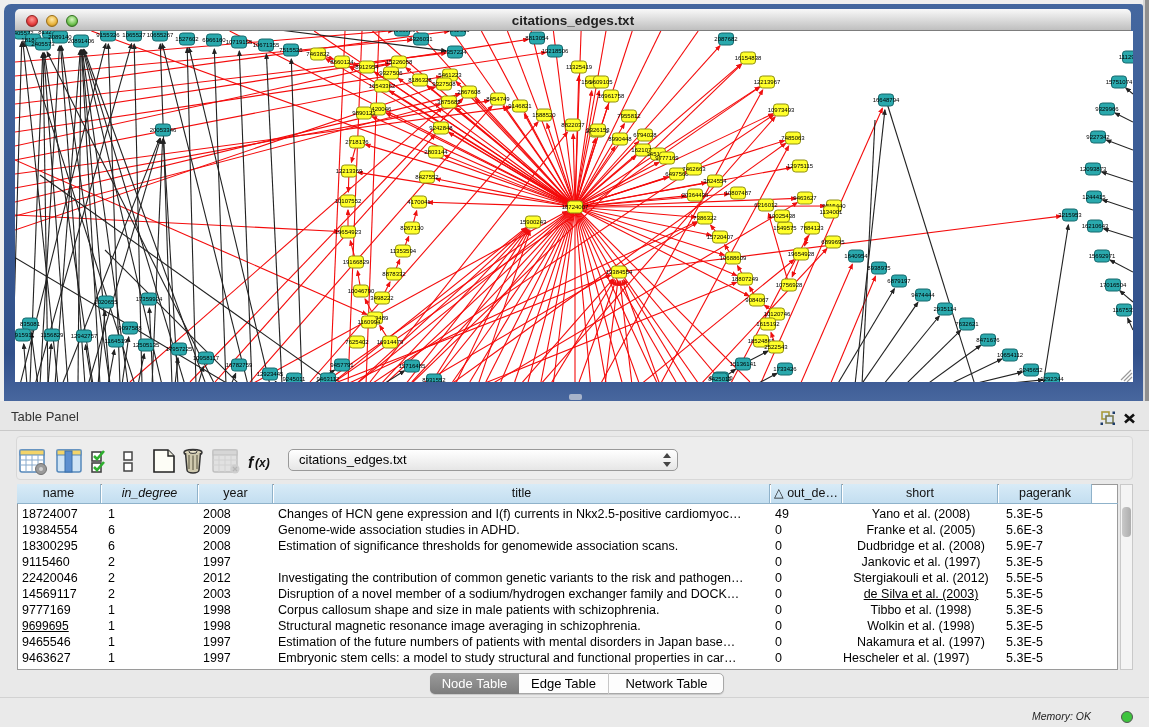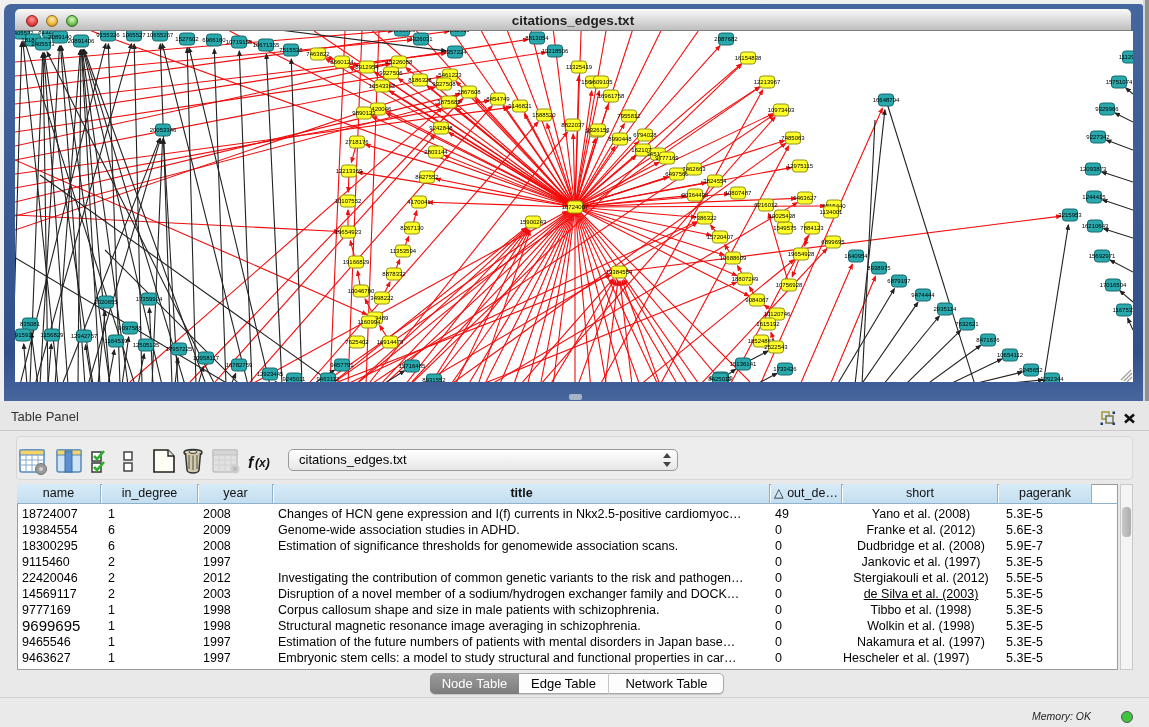--- a/index.html
+++ b/index.html
@@ -630,44 +630,44 @@
 <div style="position:absolute;left:288px;top:449px;width:390px;height:22px;background:linear-gradient(#ffffff,#e6e6e6);border:1px solid #999;border-radius:5px;"></div>
 <div style="position:absolute;left:299px;top:452px;font-size:13px;color:#000;">citations_edges.txt</div>
 <svg style="position:absolute;left:660px;top:452px;" width="14" height="16">
 <path d="M7 1 L11 6 L3 6 z" fill="#444"></path>
     <path d="M7 15 L11 10 L3 10 z" fill="#444"></path>
   </svg>
 
 <div style="position:absolute;left:17px;top:484px;width:1101px;height:186px;background:#fff;border:1px solid #9a9a9a;"></div>
 <div style="position:absolute;left:17px;top:484px;width:1101px;height:20px;border-bottom:1px solid #8fb2ca;">
     <div style="position:absolute;left:0px;top:0;width:84px;height:19px;background:linear-gradient(#d8ebf7,#c3def0);border-right:1px solid #8fb2ca;text-align:center;line-height:19px;font-size:12.5px;color:#111;">name</div>
-    <div style="position:absolute;left:85px;top:0;width:96px;height:19px;background:linear-gradient(#d8ebf7,#c3def0);border-right:1px solid #8fb2ca;text-align:center;line-height:19px;font-size:12.5px;color:#111;">in_degree</div>
+    <div style="position:absolute;left:85px;top:0;width:96px;height:19px;background:linear-gradient(#d8ebf7,#c3def0);border-right:1px solid #8fb2ca;text-align:center;line-height:19px;font-size:12.5px;color:#111;font-style:italic;">in_degree</div>
     <div style="position:absolute;left:182px;top:0;width:74px;height:19px;background:linear-gradient(#d8ebf7,#c3def0);border-right:1px solid #8fb2ca;text-align:center;line-height:19px;font-size:12.5px;color:#111;">year</div>
-    <div style="position:absolute;left:257px;top:0;width:496px;height:19px;background:linear-gradient(#d8ebf7,#c3def0);border-right:1px solid #8fb2ca;text-align:center;line-height:19px;font-size:12.5px;color:#111;font-weight:bold;">title</div>
+    <div style="position:absolute;left:257px;top:0;width:496px;height:19px;background:linear-gradient(#d8ebf7,#c3def0);border-right:1px solid #8fb2ca;text-align:center;line-height:19px;font-size:12.5px;color:#111;">title</div>
     <div style="position:absolute;left:754px;top:0;width:71px;height:19px;background:linear-gradient(#d8ebf7,#c3def0);border-right:1px solid #8fb2ca;text-align:center;line-height:19px;font-size:12.5px;color:#111;">△ out_de…</div>
     <div style="position:absolute;left:826px;top:0;width:155px;height:19px;background:linear-gradient(#d8ebf7,#c3def0);border-right:1px solid #8fb2ca;text-align:center;line-height:19px;font-size:12.5px;color:#111;">short</div>
     <div style="position:absolute;left:982px;top:0;width:93px;height:19px;background:linear-gradient(#d8ebf7,#c3def0);border-right:1px solid #8fb2ca;text-align:center;line-height:19px;font-size:12.5px;color:#111;">pagerank</div>
   </div>
 <div style="position:absolute;left:17px;top:0px;">
     <div style="position:absolute;left:0;top:506px;width:1118px;height:16px;">
       <div style="position:absolute;left:5px;top:0;width:80px;height:16px;line-height:16px;font-size:12.5px;color:#000;white-space:nowrap;overflow:hidden;text-align:left;">18724007</div>
       <div style="position:absolute;left:91px;top:0;width:91px;height:16px;line-height:16px;font-size:12.5px;color:#000;white-space:nowrap;overflow:hidden;text-align:left;">1</div>
       <div style="position:absolute;left:186px;top:0;width:71px;height:16px;line-height:16px;font-size:12.5px;color:#000;white-space:nowrap;overflow:hidden;text-align:left;">2008</div>
       <div style="position:absolute;left:261px;top:0;width:493px;height:16px;line-height:16px;font-size:12.5px;color:#000;white-space:nowrap;overflow:hidden;text-align:left;">Changes of HCN gene expression and I(f) currents in Nkx2.5-positive cardiomyoc…</div>
       <div style="position:absolute;left:758px;top:0;width:68px;height:16px;line-height:16px;font-size:12.5px;color:#000;white-space:nowrap;overflow:hidden;text-align:left;">49</div>
       <div style="position:absolute;left:826px;top:0;width:156px;height:16px;line-height:16px;font-size:12.5px;color:#000;white-space:nowrap;overflow:hidden;text-align:center;">Yano et al. (2008)</div>
       <div style="position:absolute;left:989px;top:0;width:87px;height:16px;line-height:16px;font-size:12.5px;color:#000;white-space:nowrap;overflow:hidden;text-align:left;">5.3E-5</div>
     </div>
     <div style="position:absolute;left:0;top:522px;width:1118px;height:16px;">
       <div style="position:absolute;left:5px;top:0;width:80px;height:16px;line-height:16px;font-size:12.5px;color:#000;white-space:nowrap;overflow:hidden;text-align:left;">19384554</div>
       <div style="position:absolute;left:91px;top:0;width:91px;height:16px;line-height:16px;font-size:12.5px;color:#000;white-space:nowrap;overflow:hidden;text-align:left;">6</div>
       <div style="position:absolute;left:186px;top:0;width:71px;height:16px;line-height:16px;font-size:12.5px;color:#000;white-space:nowrap;overflow:hidden;text-align:left;">2009</div>
       <div style="position:absolute;left:261px;top:0;width:493px;height:16px;line-height:16px;font-size:12.5px;color:#000;white-space:nowrap;overflow:hidden;text-align:left;">Genome-wide association studies in ADHD.</div>
       <div style="position:absolute;left:758px;top:0;width:68px;height:16px;line-height:16px;font-size:12.5px;color:#000;white-space:nowrap;overflow:hidden;text-align:left;">0</div>
-      <div style="position:absolute;left:826px;top:0;width:156px;height:16px;line-height:16px;font-size:12.5px;color:#000;white-space:nowrap;overflow:hidden;text-align:center;">Franke et al. (2012)</div>
+      <div style="position:absolute;left:826px;top:0;width:156px;height:16px;line-height:16px;font-size:12.5px;color:#000;white-space:nowrap;overflow:hidden;text-align:center;">Franke et al. (2005)</div>
       <div style="position:absolute;left:989px;top:0;width:87px;height:16px;line-height:16px;font-size:12.5px;color:#000;white-space:nowrap;overflow:hidden;text-align:left;">5.6E-3</div>
     </div>
     <div style="position:absolute;left:0;top:538px;width:1118px;height:16px;">
       <div style="position:absolute;left:5px;top:0;width:80px;height:16px;line-height:16px;font-size:12.5px;color:#000;white-space:nowrap;overflow:hidden;text-align:left;">18300295</div>
       <div style="position:absolute;left:91px;top:0;width:91px;height:16px;line-height:16px;font-size:12.5px;color:#000;white-space:nowrap;overflow:hidden;text-align:left;">6</div>
       <div style="position:absolute;left:186px;top:0;width:71px;height:16px;line-height:16px;font-size:12.5px;color:#000;white-space:nowrap;overflow:hidden;text-align:left;">2008</div>
       <div style="position:absolute;left:261px;top:0;width:493px;height:16px;line-height:16px;font-size:12.5px;color:#000;white-space:nowrap;overflow:hidden;text-align:left;">Estimation of significance thresholds for genomewide association scans.</div>
       <div style="position:absolute;left:758px;top:0;width:68px;height:16px;line-height:16px;font-size:12.5px;color:#000;white-space:nowrap;overflow:hidden;text-align:left;">0</div>
       <div style="position:absolute;left:826px;top:0;width:156px;height:16px;line-height:16px;font-size:12.5px;color:#000;white-space:nowrap;overflow:hidden;text-align:center;">Dudbridge et al. (2008)</div>
       <div style="position:absolute;left:989px;top:0;width:87px;height:16px;line-height:16px;font-size:12.5px;color:#000;white-space:nowrap;overflow:hidden;text-align:left;">5.9E-7</div>
@@ -701,21 +701,21 @@
     <div style="position:absolute;left:0;top:602px;width:1118px;height:16px;">
       <div style="position:absolute;left:5px;top:0;width:80px;height:16px;line-height:16px;font-size:12.5px;color:#000;white-space:nowrap;overflow:hidden;text-align:left;">9777169</div>
       <div style="position:absolute;left:91px;top:0;width:91px;height:16px;line-height:16px;font-size:12.5px;color:#000;white-space:nowrap;overflow:hidden;text-align:left;">1</div>
       <div style="position:absolute;left:186px;top:0;width:71px;height:16px;line-height:16px;font-size:12.5px;color:#000;white-space:nowrap;overflow:hidden;text-align:left;">1998</div>
       <div style="position:absolute;left:261px;top:0;width:493px;height:16px;line-height:16px;font-size:12.5px;color:#000;white-space:nowrap;overflow:hidden;text-align:left;">Corpus callosum shape and size in male patients with schizophrenia.</div>
       <div style="position:absolute;left:758px;top:0;width:68px;height:16px;line-height:16px;font-size:12.5px;color:#000;white-space:nowrap;overflow:hidden;text-align:left;">0</div>
       <div style="position:absolute;left:826px;top:0;width:156px;height:16px;line-height:16px;font-size:12.5px;color:#000;white-space:nowrap;overflow:hidden;text-align:center;">Tibbo et al. (1998)</div>
       <div style="position:absolute;left:989px;top:0;width:87px;height:16px;line-height:16px;font-size:12.5px;color:#000;white-space:nowrap;overflow:hidden;text-align:left;">5.3E-5</div>
     </div>
     <div style="position:absolute;left:0;top:618px;width:1118px;height:16px;">
-      <div style="position:absolute;left:5px;top:0;width:80px;height:16px;line-height:16px;font-size:15px;color:#000;white-space:nowrap;overflow:hidden;text-align:left;">9699695</div>
+      <div style="position:absolute;left:5px;top:0;width:80px;height:16px;line-height:16px;font-size:12px;color:#000;white-space:nowrap;overflow:hidden;text-align:left;text-decoration:underline;">9699695</div>
       <div style="position:absolute;left:91px;top:0;width:91px;height:16px;line-height:16px;font-size:12.5px;color:#000;white-space:nowrap;overflow:hidden;text-align:left;">1</div>
       <div style="position:absolute;left:186px;top:0;width:71px;height:16px;line-height:16px;font-size:12.5px;color:#000;white-space:nowrap;overflow:hidden;text-align:left;">1998</div>
       <div style="position:absolute;left:261px;top:0;width:493px;height:16px;line-height:16px;font-size:12.5px;color:#000;white-space:nowrap;overflow:hidden;text-align:left;">Structural magnetic resonance image averaging in schizophrenia.</div>
       <div style="position:absolute;left:758px;top:0;width:68px;height:16px;line-height:16px;font-size:12.5px;color:#000;white-space:nowrap;overflow:hidden;text-align:left;">0</div>
       <div style="position:absolute;left:826px;top:0;width:156px;height:16px;line-height:16px;font-size:12.5px;color:#000;white-space:nowrap;overflow:hidden;text-align:center;">Wolkin et al. (1998)</div>
       <div style="position:absolute;left:989px;top:0;width:87px;height:16px;line-height:16px;font-size:12.5px;color:#000;white-space:nowrap;overflow:hidden;text-align:left;">5.3E-5</div>
     </div>
     <div style="position:absolute;left:0;top:634px;width:1118px;height:16px;">
       <div style="position:absolute;left:5px;top:0;width:80px;height:16px;line-height:16px;font-size:12.5px;color:#000;white-space:nowrap;overflow:hidden;text-align:left;">9465546</div>
       <div style="position:absolute;left:91px;top:0;width:91px;height:16px;line-height:16px;font-size:12.5px;color:#000;white-space:nowrap;overflow:hidden;text-align:left;">1</div>

